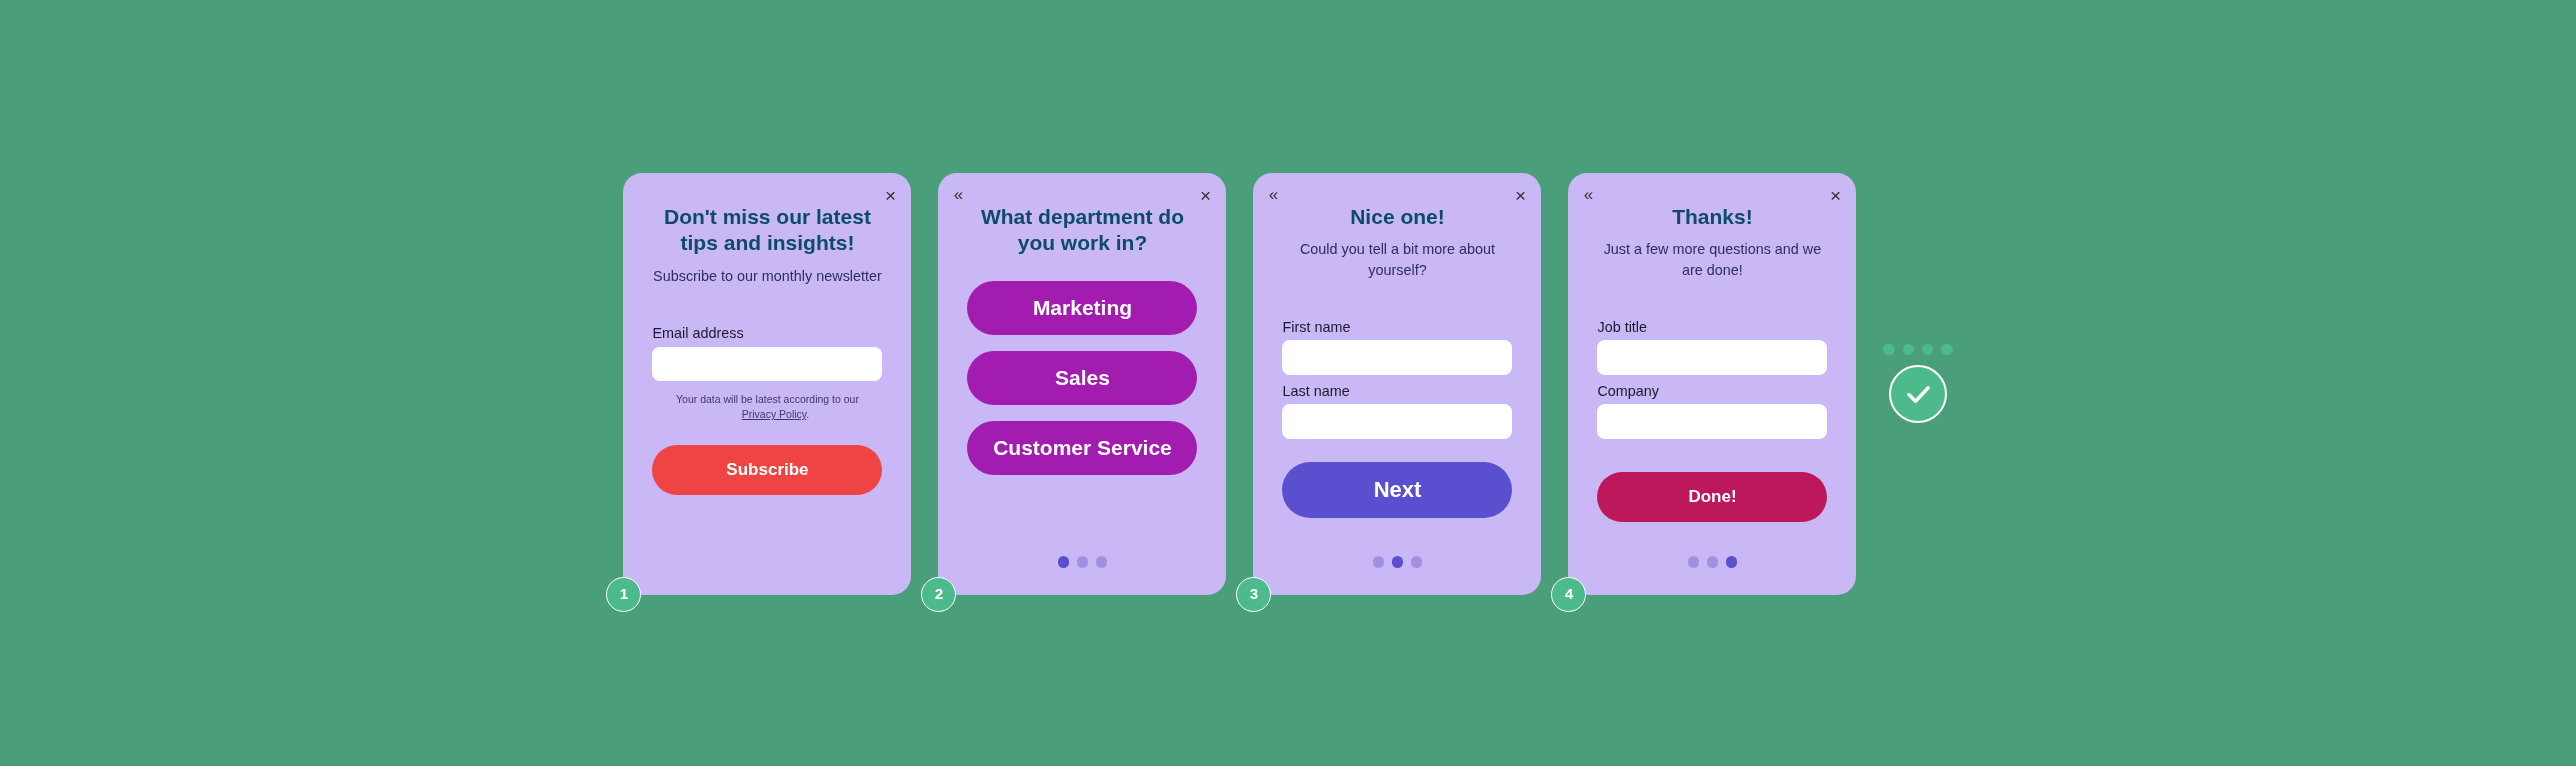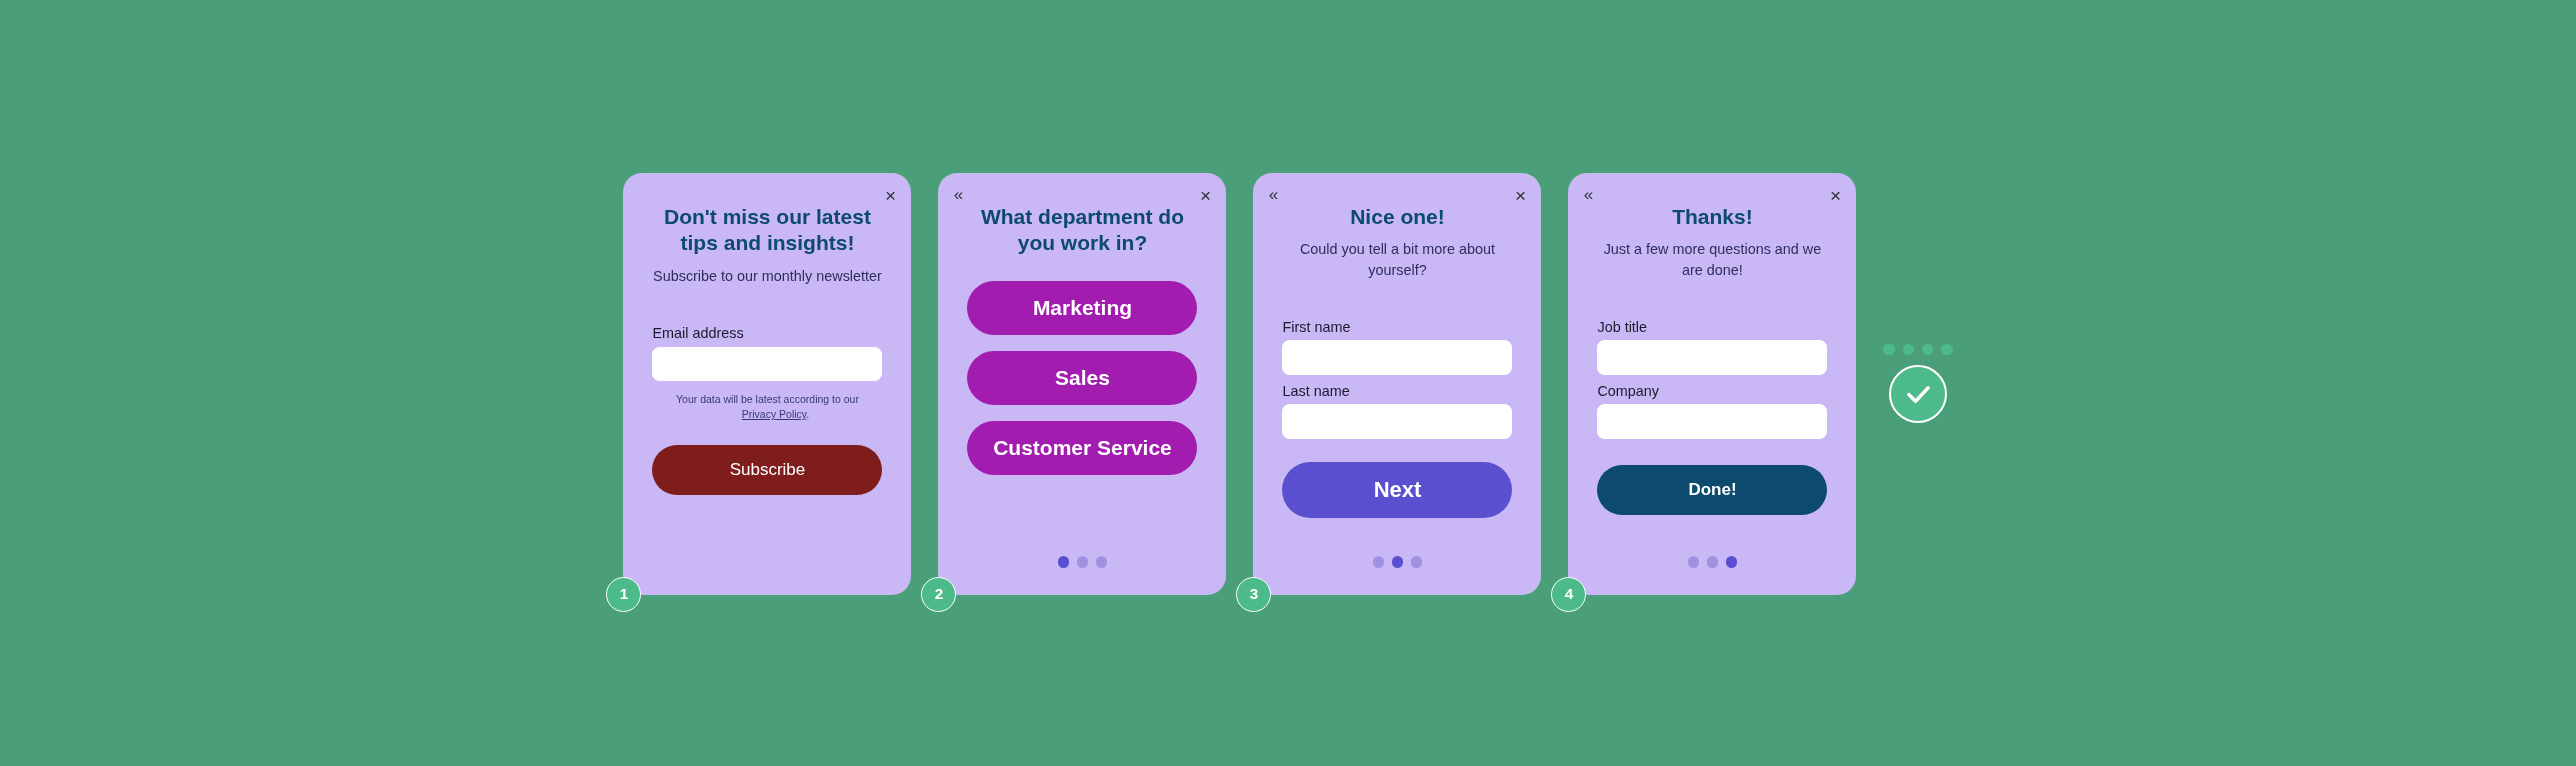--- a/index.html
+++ b/index.html
@@ -117,28 +117,28 @@
       line-height: 1.4;
     }
 
     .privacy-note a {
       color: #3a3a6e;
       text-decoration: underline;
       padding-left: 16px;
     }
 
     .subscribe-btn {
-      background: #7f1d1d;
+      background: #ef4444;
       color: white;
       border: none;
       border-radius: 29px;
       padding: 15.3px;
       width: 100%;
       font-size: 17px;
-      font-weight: normal;
+      font-weight: bold;
       cursor: pointer;
       margin-top: 23px;
     }
 
     .dept-btn {
       background: #a21caf;
       color: white;
       border: none;
       border-radius: 29px;
       padding: 15.3px;
@@ -179,30 +179,30 @@
       border-radius: 29px;
       padding: 15.3px;
       width: 100%;
       font-size: 22px;
       font-weight: bold;
       cursor: pointer;
       margin-top: 23px;
     }
 
     .done-btn {
-      background: #0c4a6e;
+      background: #be185d;
       color: white;
       border: none;
       border-radius: 29px;
       padding: 15.3px;
       width: 100%;
       font-size: 17px;
       font-weight: bold;
       cursor: pointer;
-      margin-top: 26px;
+      margin-top: 33px;
     }
 
     
     .final-area {
       display: flex;
       align-items: center;
       gap: 19px;
     }
 
     .final-dots {

